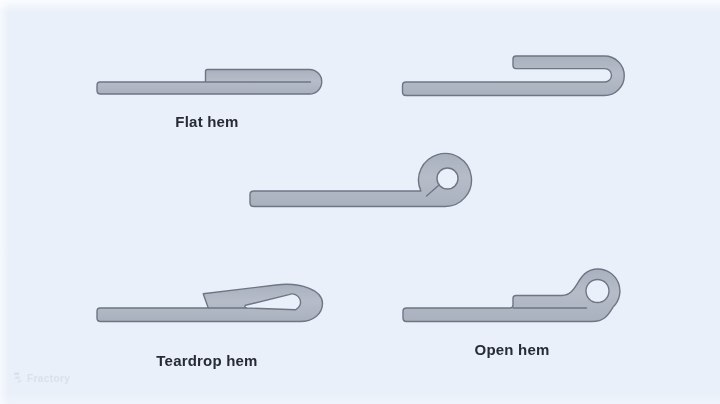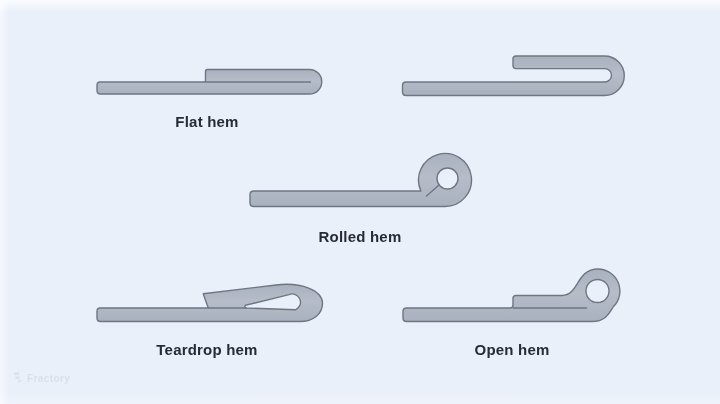--- a/index.html
+++ b/index.html
@@ -114,22 +114,21 @@
         A22,22 0 0 1 613.5,306.5
         C608.5,314.5 605,321.5 592,321.5
         H406.5 Q403,321.5 403,318 V311.5 Q403,308 406.5,308
         H510 Q513,308 513,305 V298.5 Q513,295.5 516,295.5 Z
         M609,291 A11.5,11.5 0 1 1 586,291 A11.5,11.5 0 1 1 609,291 Z"></path>
       <path class="seam" d="M513,308 H586.5"></path>
     </g>
   </svg>
 
   <div class="label" style="left:207px;top:121px">Flat hem</div>
-  <div class="label" style="left:360px;top:236px">Rolled hem</div>
-  <div class="label" style="left:207px;top:349px">Teardrop hem</div>
+  <div class="label" style="left:207px;top:360px">Teardrop hem</div>
   <div class="label" style="left:512px;top:349px">Open hem</div>
 
   <div class="watermark">
     <svg width="10" height="12" viewBox="0 0 10 12">
       <path d="M1.5,0.5 L6.5,0.5 L5.8,3 L1,3 Z" fill="currentColor"></path>
       <path d="M2.5,4.5 L7,4.5 L6.3,7 L2,7 Z" fill="currentColor" opacity="0.85"></path>
       <path d="M5.5,8 L9.5,8.6 L4.5,11.5 Z" fill="currentColor" opacity="0.85"></path>
     </svg>
     <span>Fractory</span>
   </div>

